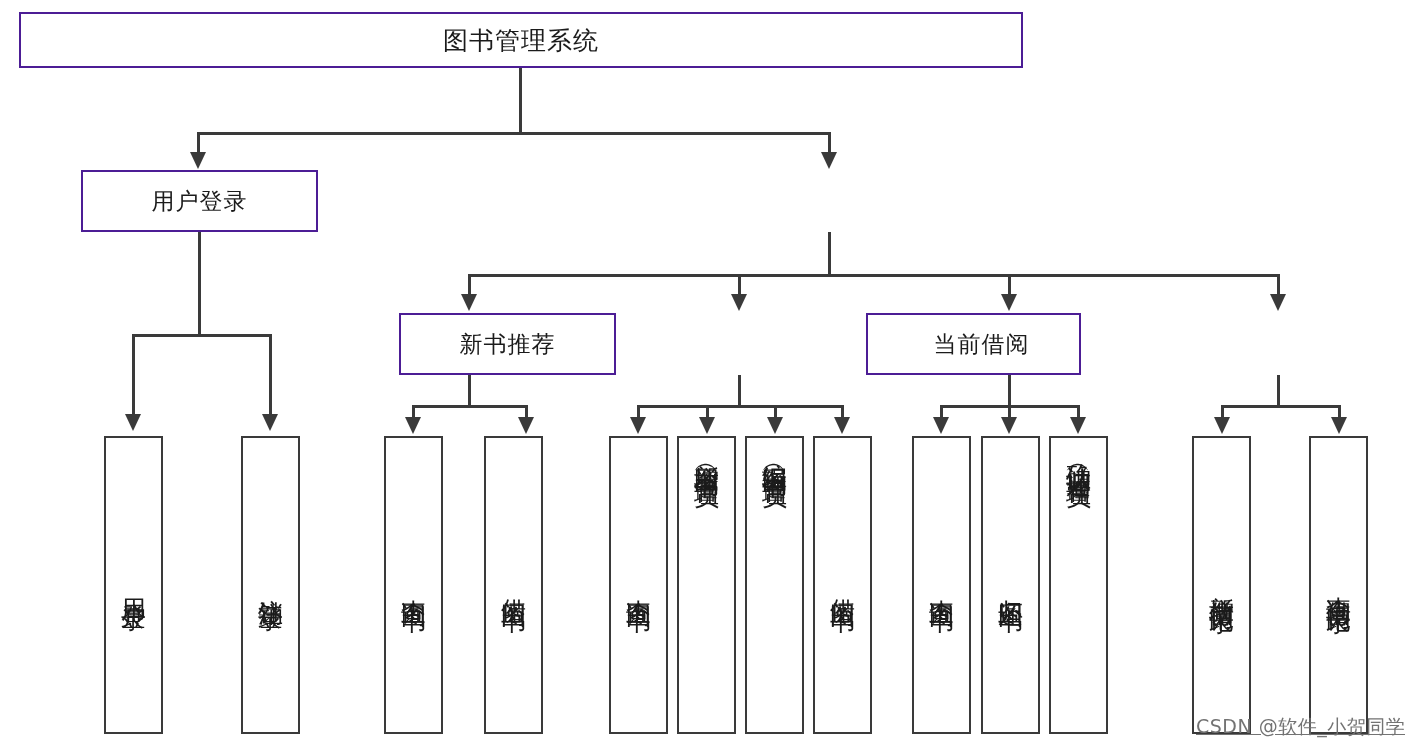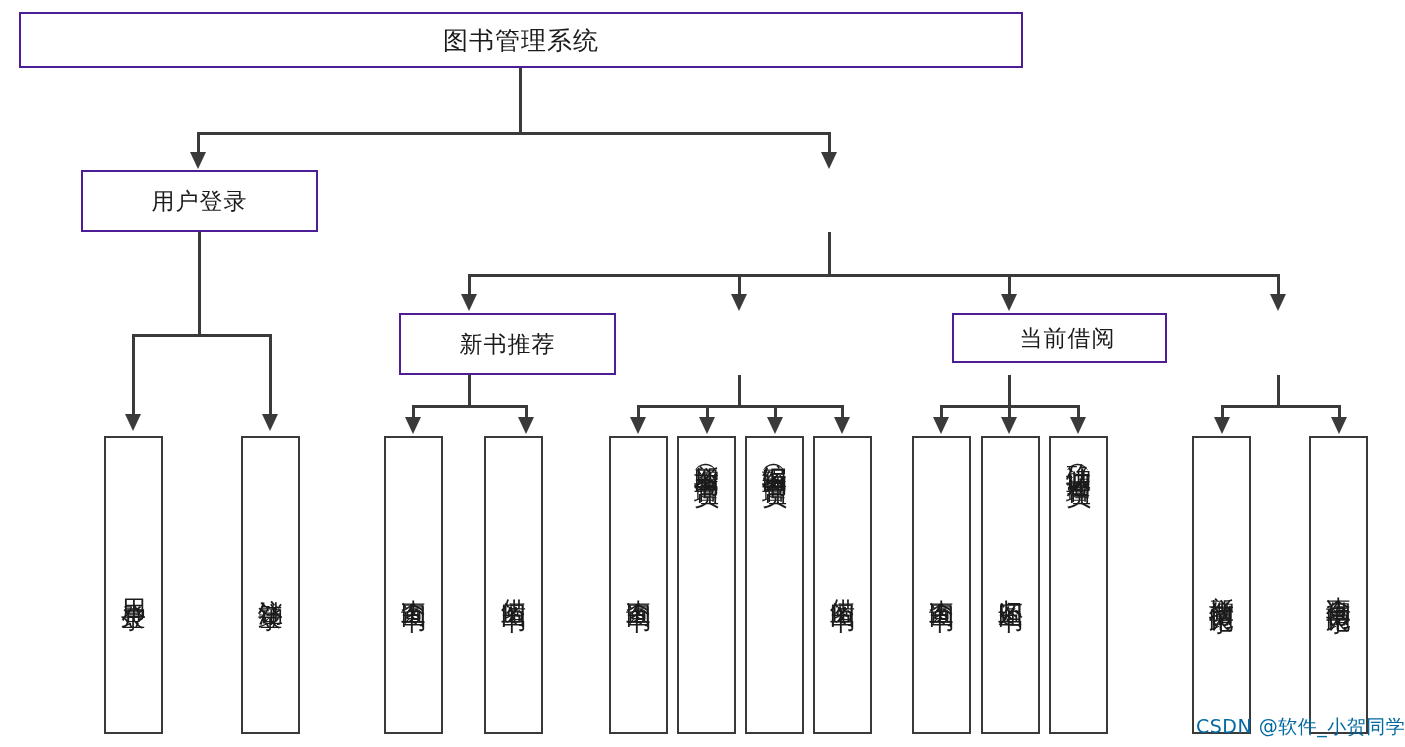--- a/index.html
+++ b/index.html
@@ -67,24 +67,25 @@
     width:0;height:0;
     border-left:8px solid transparent;
     border-right:8px solid transparent;
     border-top:17px solid #3a3a3a;
   }
 
   
   #watermark{
     position:absolute;
     font-size:19px;
-    color:#0369a1;
+    color:#737373;
     white-space:nowrap;
     letter-spacing:0.5px;
     pointer-events:none;
+    text-decoration:underline;
   }
 </style>
 </head>
 <body>
 
 <div id="canvas">
 
   <div class="node root" style="left:19px;top:12px;width:1004px;height:56px;">图书管理系统</div>
 
   <div class="vline" style="left:519px;top:68px;height:66px;"></div>
@@ -118,21 +119,21 @@
 
   <div class="vline" style="left:1008px;top:274px;height:22px;"></div>
   <div class="arrow" style="left:1001px;top:294px;"></div>
 
   <div class="vline" style="left:1277px;top:274px;height:22px;"></div>
   <div class="arrow" style="left:1270px;top:294px;"></div>
 
   <div class="node lvl3" style="left:361px;top:313px;width:217px;height:62px;margin-left:38px;">新书推荐</div>
 
 
-  <div class="node lvl3" style="left:952px;top:313px;width:215px;height:50px;padding-left:16px;">当前借阅</div>
+  <div class="node lvl3" style="left:866px;top:313px;width:215px;height:62px;padding-left:16px;">当前借阅</div>
 
 
   <div class="vline" style="left:468px;top:375px;height:32px;"></div>
   <div class="hline" style="left:412px;top:405px;width:116px;"></div>
   <div class="vline" style="left:412px;top:405px;height:14px;"></div>
   <div class="arrow" style="left:405px;top:417px;"></div>
   <div class="vline" style="left:525px;top:405px;height:14px;"></div>
   <div class="arrow" style="left:518px;top:417px;"></div>
 
   <div class="vline" style="left:738px;top:375px;height:32px;"></div>

